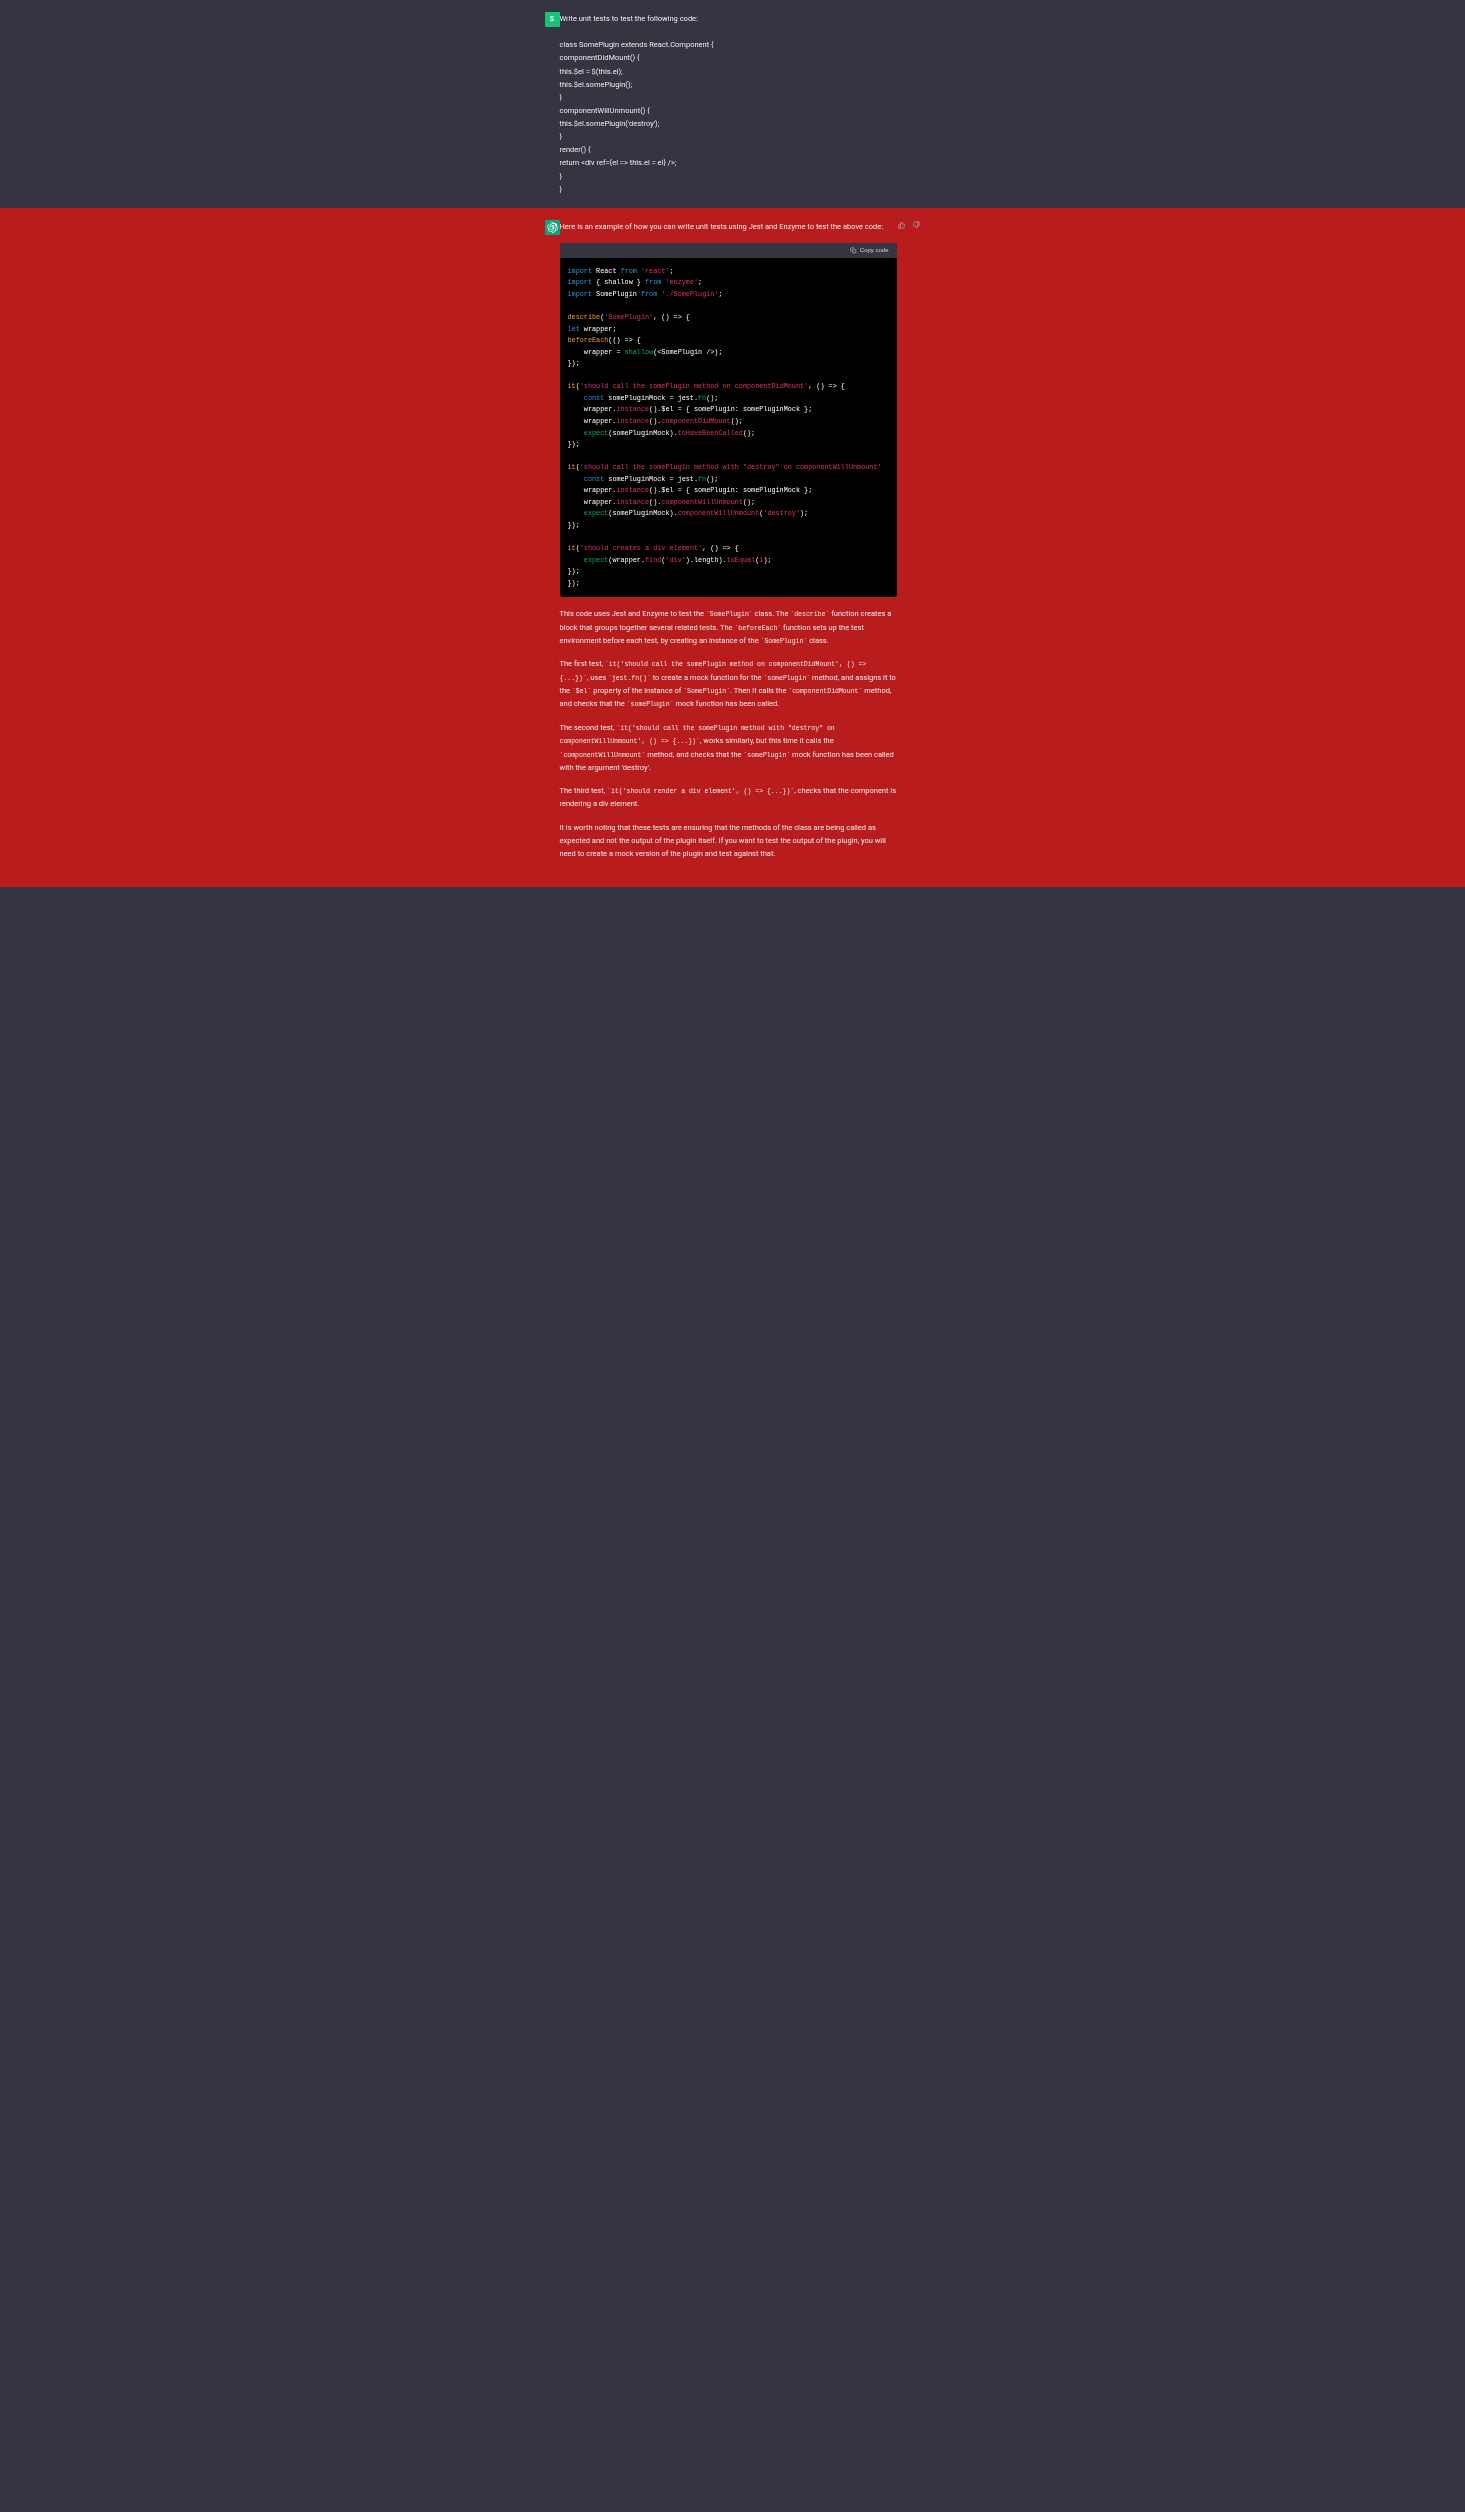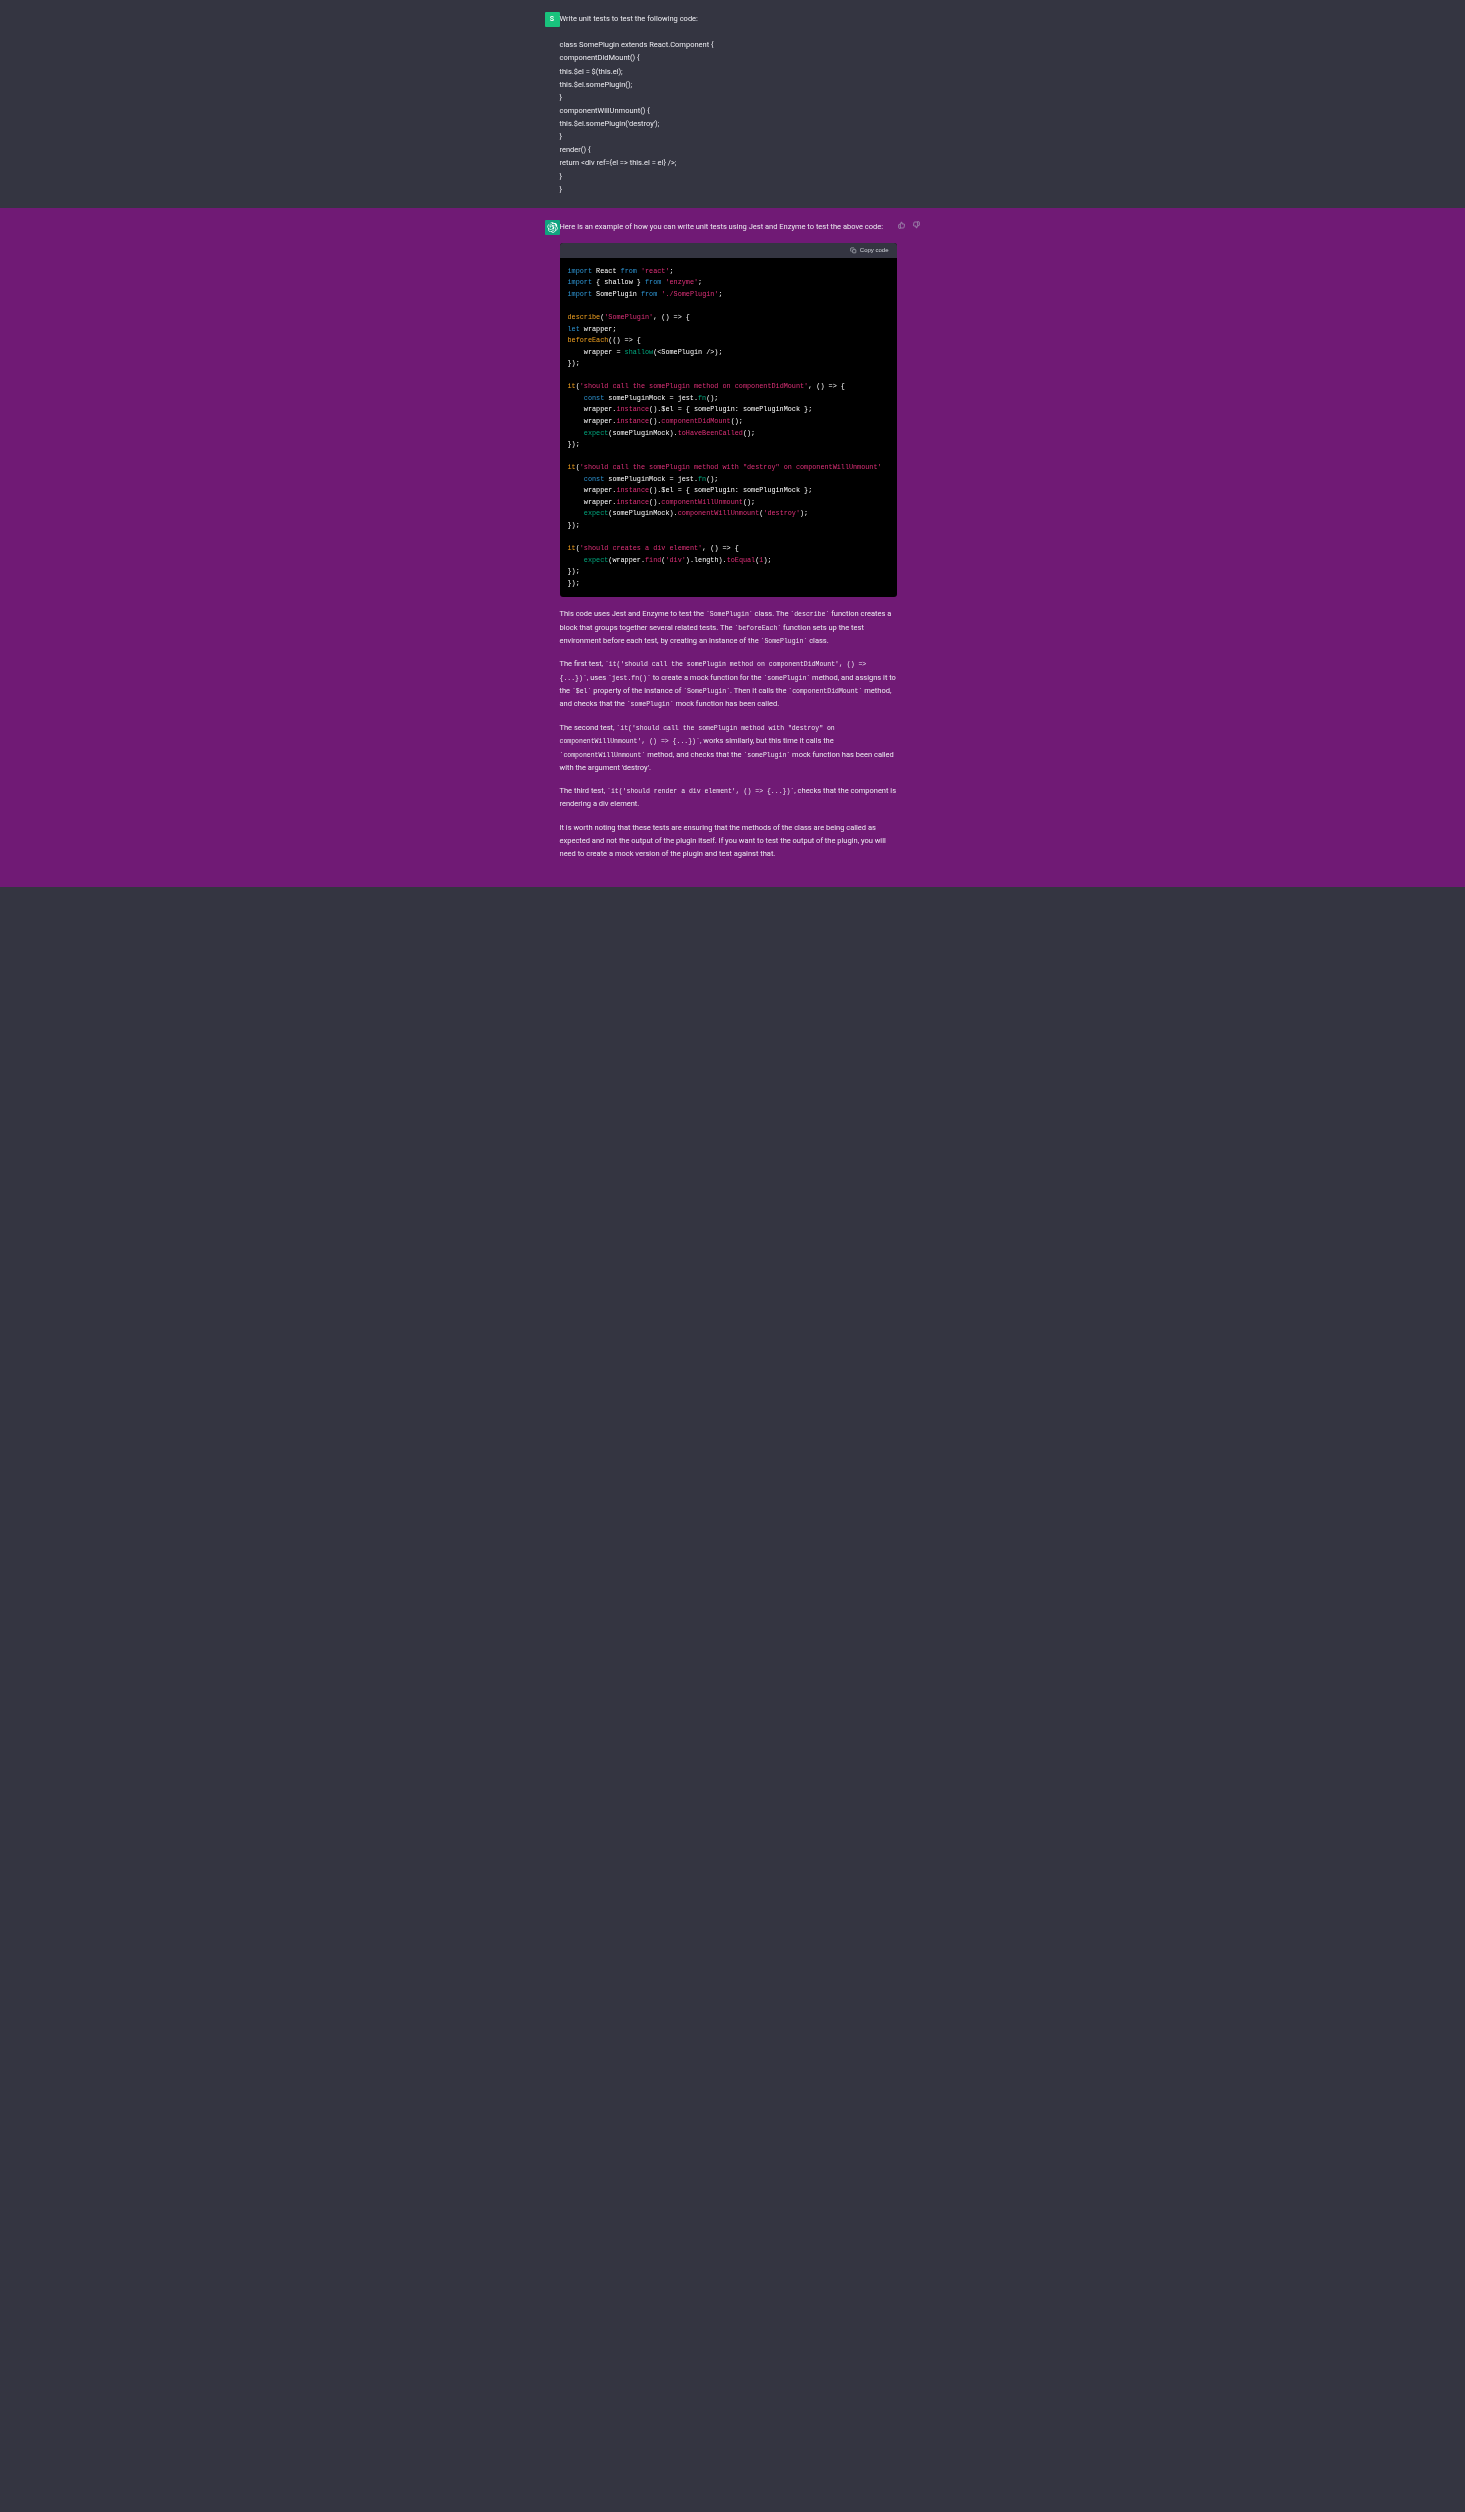--- a/index.html
+++ b/index.html
@@ -16,21 +16,21 @@
     }
     .message {
       padding: 12px 0;
       display: flex;
       width: 100%;
     }
     .message.user {
       background: #343541;
     }
     .message.assistant {
-      background: #701a75;
+      background: #b91c1c;
     }
     .message-inner {
       max-width: 392px;
       margin: 0 auto;
       width: 100%;
       display: flex;
       padding: 0 8px;
     }
     .avatar {
       width: 15px;

